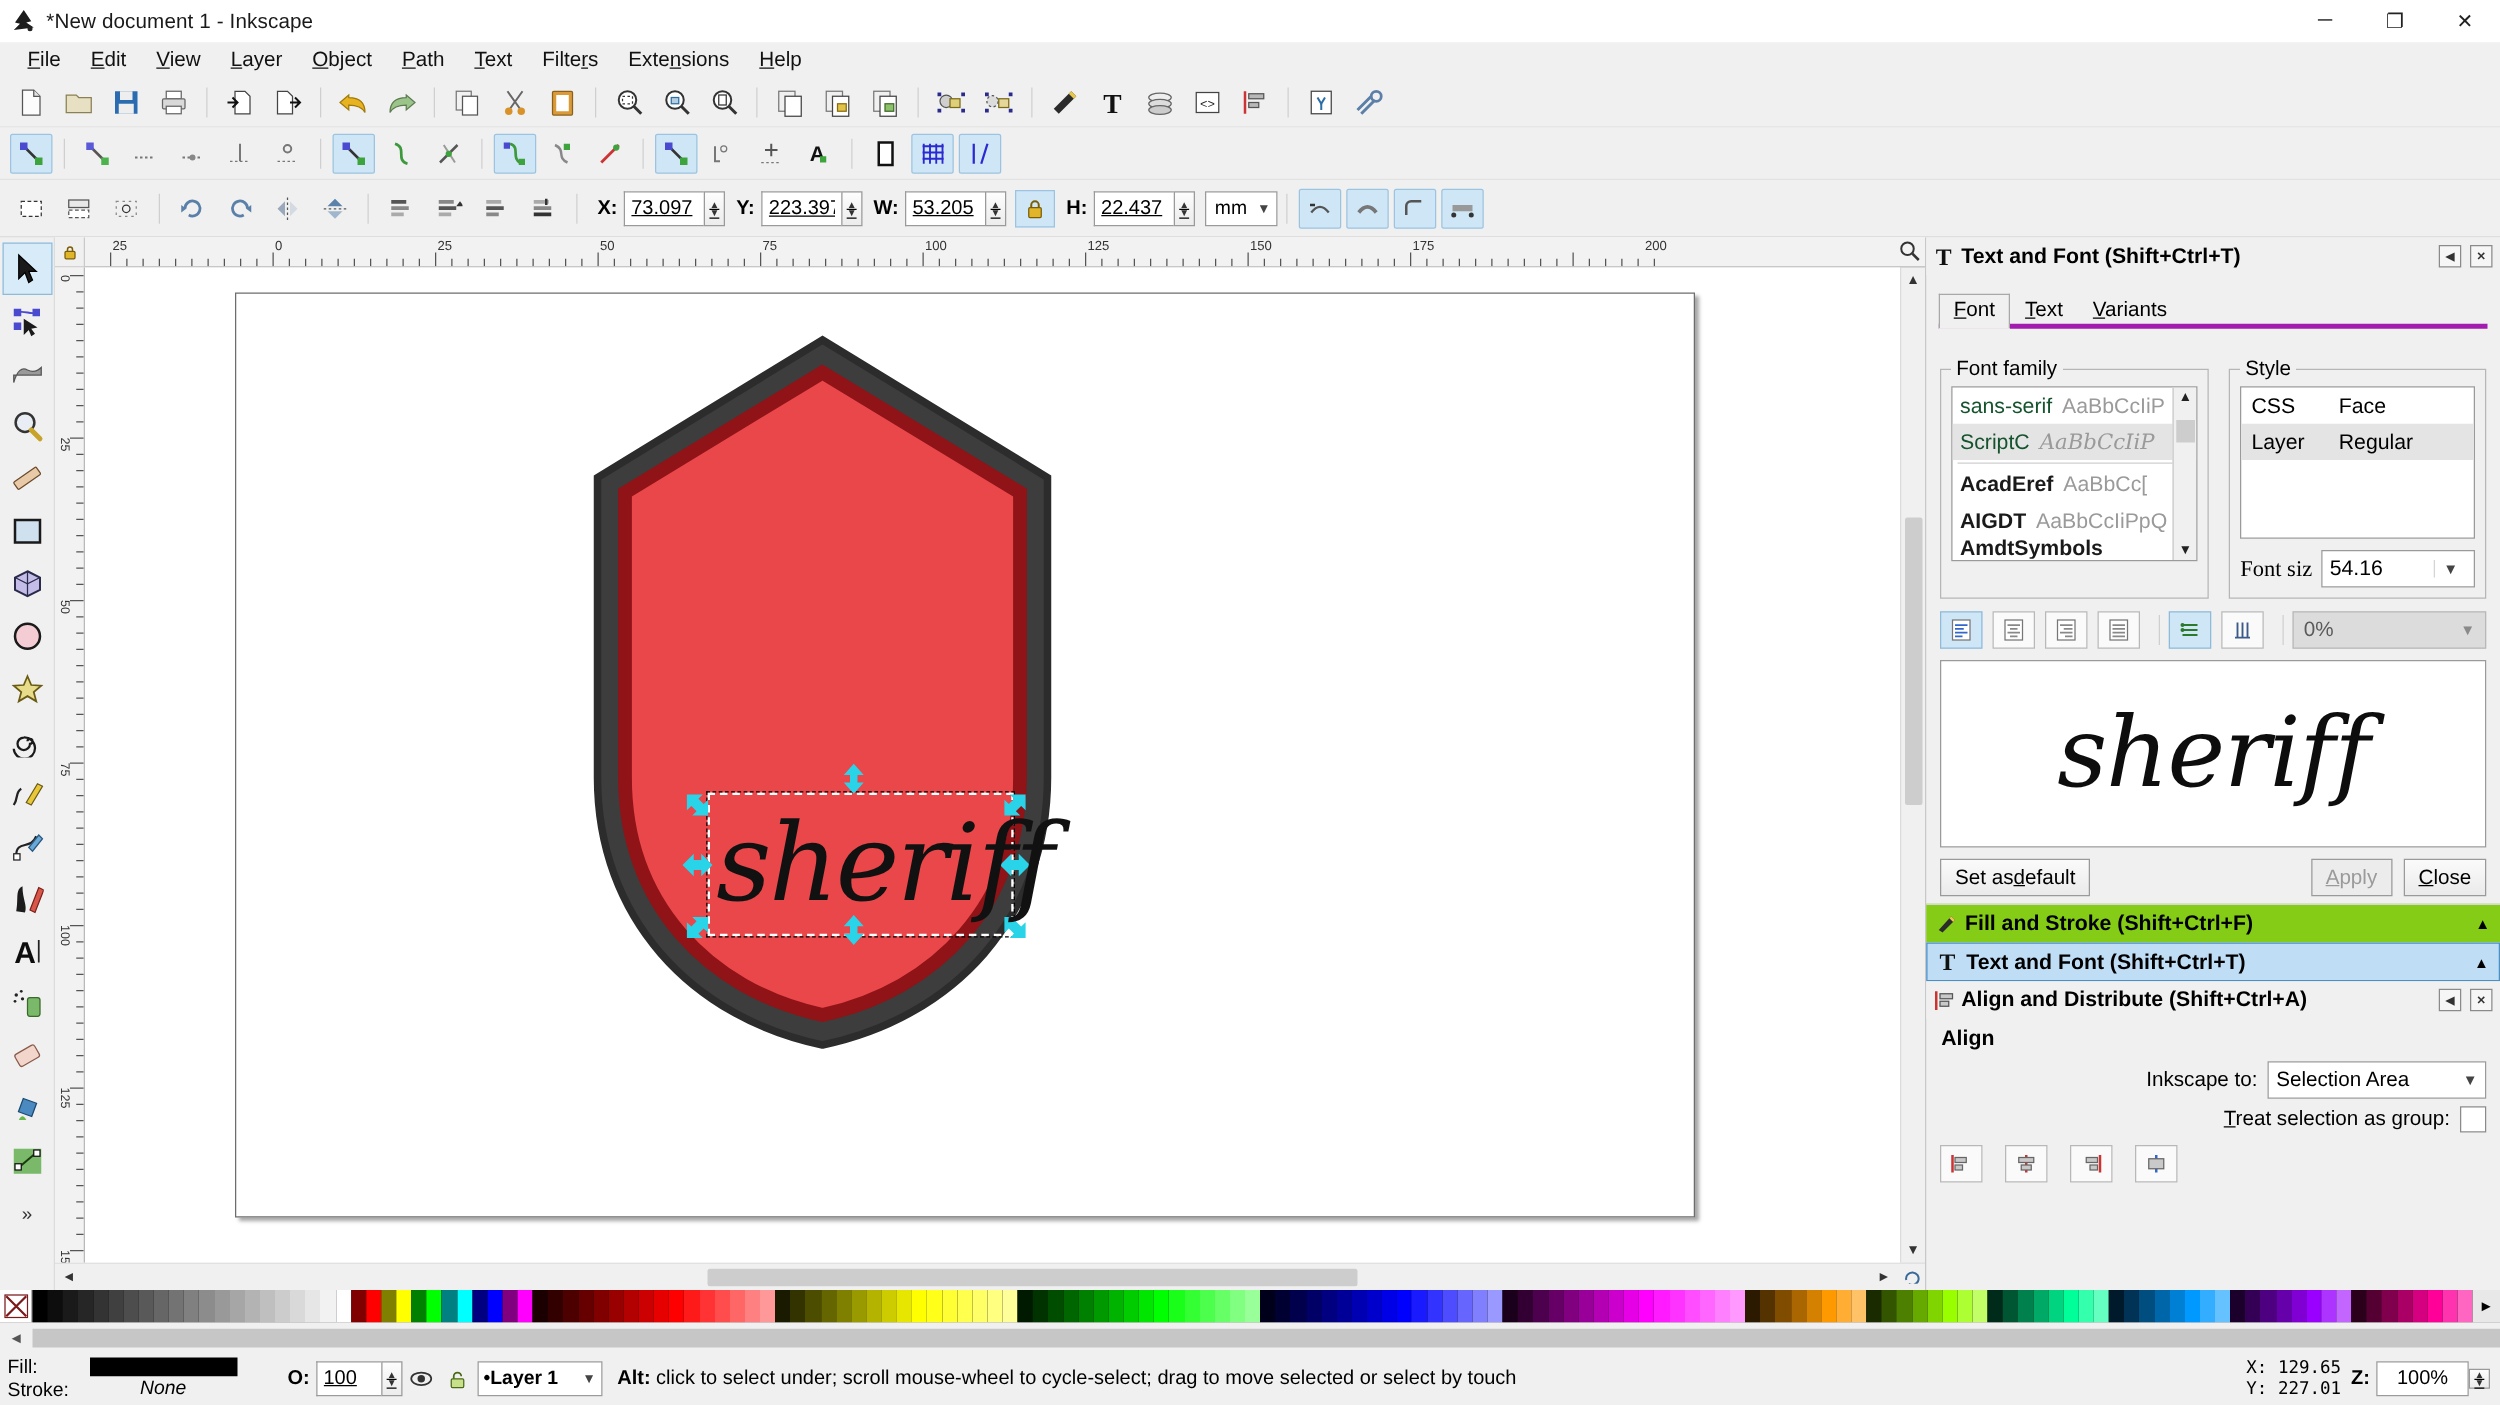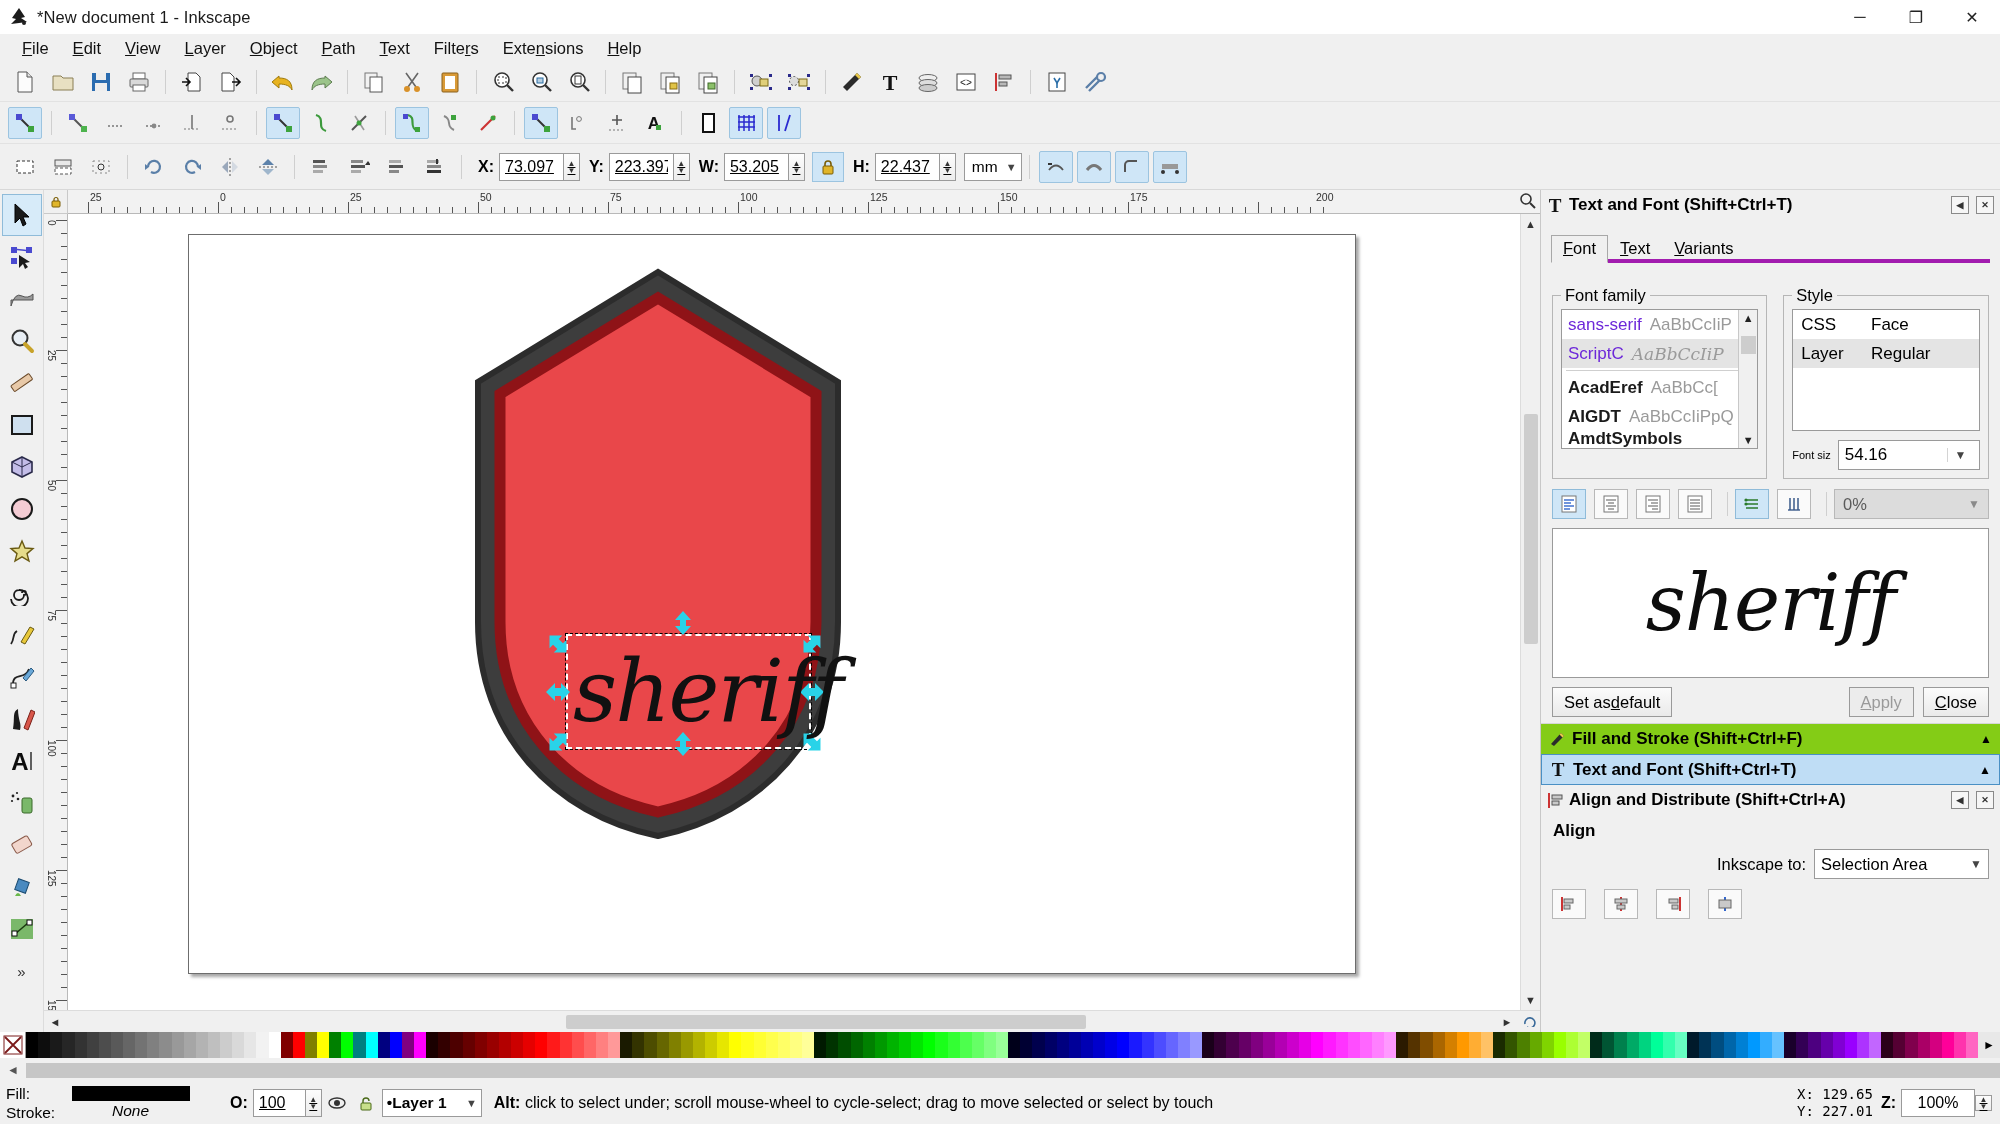--- a/index.html
+++ b/index.html
@@ -91,36 +91,36 @@
   .tabs { display:flex; align-items:flex-start; border-bottom:4px solid #a21caf; margin:15px 2px; height:28px; }
   .tab { padding:3px 11px 4px; font-size:16.5px; border:1px solid transparent; border-bottom:none; }
   .tab.active { background:#f0f0f0; border-color:#a8a8a8; border-bottom:1px solid #f0f0f0; margin-bottom:-1px; }
 
   fieldset.grp { border:1px solid #b6b6b6; margin:8px 3px 0; padding:4px 8px 8px; }
   fieldset.grp > legend { font-size:16.5px; padding:0 4px; }
 
   .fontlist { height:140px; border:1px solid #9a9a9a; background:#fff; overflow:hidden; position:relative; }
   .fl-item { height:29px; display:flex; align-items:center; padding:0 6px; font-size:17px; white-space:nowrap; }
   .fl-item.sel { background:#e4e4e4; }
-  .fl-name { color:#6d28d9; margin-right:8px; }
+  .fl-name { color:#14532d; margin-right:8px; }
   .fl-prev { color:#9a9a9a; }
   .fl-sep { border-top:1px solid #cfcfcf; margin:2px 4px; }
   .fl-scroll { position:absolute; right:0; top:0; width:19px; height:100%; background:#f0f0f0; border-left:1px solid #c8c8c8;
                display:flex; flex-direction:column; align-items:center; justify-content:space-between; }
   .fl-scroll .a { font-size:11px; color:#222; padding:2px 0;}
   .fl-thumb { width:15px; height:18px; background:#cdcdcd; position:absolute; top:26px; left:2px; }
 
   .stylebox { height:122px; border:1px solid #9a9a9a; background:#fff; }
   .st-row { display:flex; height:29px; align-items:center; padding:0 8px; font-size:17px; }
   .st-row.sel { background:#e4e4e4; }
   .st-a { flex:1; }
   .st-b { width:100px; }
 
   .fsz-row { display:flex; align-items:center; margin-top:9px; }
-  .fsz-lbl { font-size:11px; margin-right:7px; }
+  .fsz-lbl { font-size:18px; margin-right:7px;font-family:Liberation Serif, serif; }
   .combo { flex:1; height:30px; border:1px solid #9a9a9a; background:#fff; display:flex; align-items:center; font-size:17px; padding:0 6px;}
   .combo .txt { flex:1; }
   .combo .cv { width:26px; text-align:center; font-size:12px; color:#444; border-left:1px solid #d4d4d4; }
 
   .alignrow { display:flex; align-items:center; margin:10px 3px 0; }
   .abtn { width:34px; height:30px; border:1px solid #b8b8b8; background:#fafafa; margin-right:8px;
           display:flex; align-items:center; justify-content:center;}
   .abtn.sel { background:#cfe6f7; border-color:#8fbbd9; }
   .pct { flex:1; height:30px; background:#dcdcdc; border:1px solid #b8b8b8; display:flex; align-items:center; padding:0 8px; font-size:16.5px; color:#5a5a5a;}
   .pct .cv { margin-left:auto; font-size:12px; color:#8a8a8a; }
@@ -1237,20 +1237,24 @@
         <span class="tinybtn">✕</span>
       </div>
       <div class="alignpanel">
         <div class="sec-h">Align</div>
         <div class="row-r">
           <span class="lab">Inkscape to:</span>
           <span class="selcombo">
             <span class="txt">Selection Area</span>
             <span class="cv" style="font-size:12px;color:#444;">▼</span>
           </span>
+        </div>
+        <div class="row-r">
+          <span class="lab"><u>T</u>reat selection as group:</span>
+          <span class="chk"></span>
         </div>
         <div style="display:flex; gap:10px; margin:10px 3px 0;">
           <span class="abtn">
             <svg width="18" height="16" viewBox="0 0 18 16">
                 <rect x="1" y="1" width="2" height="14" fill="#c33"></rect>
                 <rect x="4" y="3" width="9" height="4" fill="#c9c9c9" stroke="#666"></rect>
                 <rect x="4" y="9" width="6" height="4" fill="#c9c9c9" stroke="#666"></rect>
               </svg>
             </span>
           <span class="abtn">

